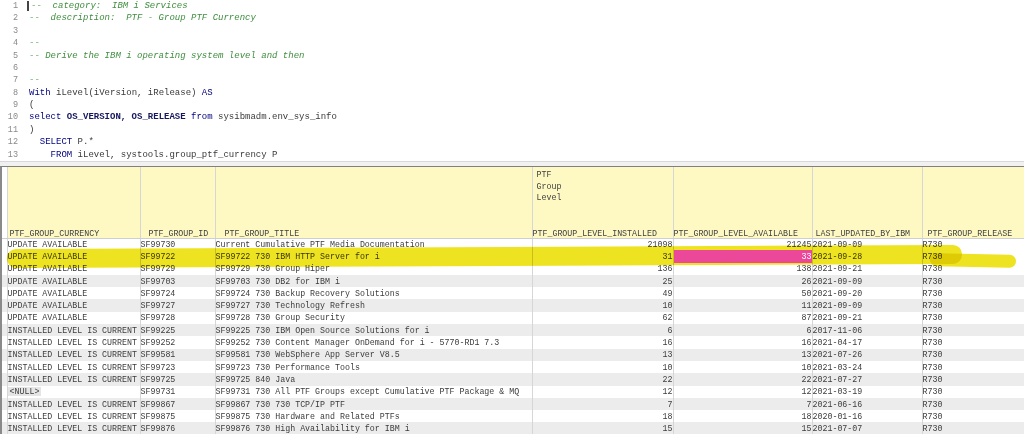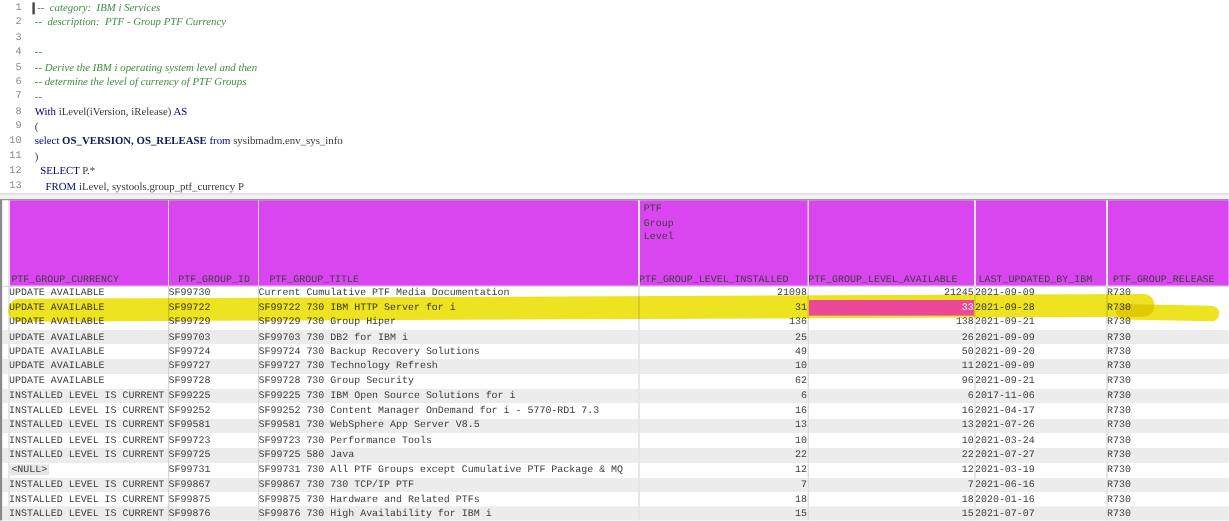--- a/index.html
+++ b/index.html
@@ -4,41 +4,41 @@
 <style>
   html,body{margin:0;padding:0;background:#ffffff;}
   .screen{position:relative;width:1024px;height:434px;overflow:hidden;
           font-family:"Liberation Mono","DejaVu Sans Mono",monospace;background:#fff;}
 
   
   .editor{position:absolute;left:0;top:0;width:1024px;height:161px;background:#fff;overflow:hidden;}
   .code-line{height:12.38px;line-height:12.38px;font-size:9px;white-space:pre;display:flex;}
   .ln{display:inline-block;width:18px;text-align:right;color:#8a8a8a;flex:0 0 18px;
       padding-right:4px;font-size:8.5px;}
-  .code-text{padding-left:7px;white-space:pre;font-family:Liberation Serif, serif;}
+  .code-text{padding-left:7px;white-space:pre;}
   .caret{display:inline-block;width:2px;height:10px;background:#444;vertical-align:middle;
          margin-right:2px;margin-left:-2px;}
   .seg.c{color:#3f8e3f;font-style:italic;}
   .seg.k{color:#00007f;}
   .seg.b{color:#16165e;font-weight:bold;}
   .seg.t{color:#3a3a3a;}
 
   
   .splitter{position:absolute;left:0;top:161px;width:1024px;height:5px;
             background:#f1f1f1;border-top:1px solid #d8d8d8;}
 
   
   .results{position:absolute;left:0;top:166px;width:1024px;height:268px;
            border-top:1px solid #808080;border-left:2px solid #8a8a8a;box-sizing:border-box;}
   table.grid{border-collapse:collapse;table-layout:fixed;width:1022px;font-size:8.3px;color:#3c3c3c;}
   table.grid th,table.grid td{padding:0;white-space:nowrap;overflow:hidden;
            border-right:1px solid #d6d6d6;font-weight:normal;text-align:left;}
   thead tr{height:71px;}
   thead th{vertical-align:bottom;padding-bottom:3px;color:#3f3f3f;position:relative;
-           border-bottom:1px solid #cfcfcf;background:#d946ef;}
+           border-bottom:1px solid #cfcfcf;background:#fef9c3;}
   .top-label{position:absolute;top:2px;left:4px;white-space:pre-line;line-height:11.5px;}
   tbody tr{height:12.31px;}
   tbody tr.stripe td{background:#ececec;}
   tbody tr.marker-row td{background:#ffffff;}
   td.gutter,th.gutter{background:#fff;border-right:1px solid #c4c4c4;}
   .pl2{padding-left:2px;} .pl5{padding-left:5px;}
   .pl8{padding-left:8px;} .pl9{padding-left:9px;} .pl3{padding-left:3px;}
   .num{text-align:right !important;}
   .pr8{padding-right:8px;} .pr4{padding-right:4px;}
   td.sel{position:relative;z-index:2;color:#ffffff;}
@@ -55,21 +55,21 @@
 <body>
 
 <div class="screen">
 
   <div class="editor" id="editor">
       <div class="code-line"><span class="ln">1</span><span class="code-text"><span class="caret"></span><span class="seg c">--  category:  IBM i Services</span></span></div>
       <div class="code-line"><span class="ln">2</span><span class="code-text"><span class="seg c">--  description:  PTF - Group PTF Currency</span></span></div>
       <div class="code-line"><span class="ln">3</span><span class="code-text"></span></div>
       <div class="code-line"><span class="ln">4</span><span class="code-text"><span class="seg c">--</span></span></div>
       <div class="code-line"><span class="ln">5</span><span class="code-text"><span class="seg c">-- Derive the IBM i operating system level and then</span></span></div>
-      <div class="code-line"><span class="ln">6</span><span class="code-text"><span class="seg c">-- determine the level of currency of PTF Groups</span></span></div>
+      <div class="code-line"><span class="ln">6</span></div>
       <div class="code-line"><span class="ln">7</span><span class="code-text"><span class="seg c">--</span></span></div>
       <div class="code-line"><span class="ln">8</span><span class="code-text"><span class="seg k">With </span><span class="seg t">iLevel(iVersion, iRelease) </span><span class="seg k">AS</span></span></div>
       <div class="code-line"><span class="ln">9</span><span class="code-text"><span class="seg t">(</span></span></div>
       <div class="code-line"><span class="ln">10</span><span class="code-text"><span class="seg k">select </span><span class="seg b">OS_VERSION, OS_RELEASE </span><span class="seg k">from </span><span class="seg t">sysibmadm.env_sys_info</span></span></div>
       <div class="code-line"><span class="ln">11</span><span class="code-text"><span class="seg t">)</span></span></div>
       <div class="code-line"><span class="ln">12</span><span class="code-text"><span class="seg k">  SELECT </span><span class="seg t">P.*</span></span></div>
       <div class="code-line"><span class="ln">13</span><span class="code-text"><span class="seg k">    FROM </span><span class="seg t">iLevel, systools.group_ptf_currency P</span></span></div>
     </div>
 
   <div class="splitter"></div>
@@ -175,21 +175,21 @@
             <td class="pr4 num">11</td>
             <td class="pl3">2021-09-09</td>
             <td class="pl5">R730</td>
           </tr>
           <tr>
             <td class="gutter"></td>
             <td class="pl2">UPDATE AVAILABLE</td>
             <td class="pl8">SF99728</td>
             <td class="pl9">SF99728 730 Group Security</td>
             <td class="pr8 num">62</td>
-            <td class="pr4 num">96</td>
+            <td class="pr4 num">87</td>
             <td class="pl3">2021-09-21</td>
             <td class="pl5">R730</td>
           </tr>
           <tr class="stripe">
             <td class="gutter"></td>
             <td class="pl2">INSTALLED LEVEL IS CURRENT</td>
             <td class="pl8">SF99225</td>
             <td class="pl9">SF99225 730 IBM Open Source Solutions for i</td>
             <td class="pr8 num">6</td>
             <td class="pr4 num">6</td>
@@ -223,21 +223,21 @@
             <td class="pl9">SF99723 730 Performance Tools</td>
             <td class="pr8 num">10</td>
             <td class="pr4 num">10</td>
             <td class="pl3">2021-03-24</td>
             <td class="pl5">R730</td>
           </tr>
           <tr class="stripe">
             <td class="gutter"></td>
             <td class="pl2">INSTALLED LEVEL IS CURRENT</td>
             <td class="pl8">SF99725</td>
-            <td class="pl9">SF99725 580 Java</td>
+            <td class="pl9">SF99725 840 Java</td>
             <td class="pr8 num">22</td>
             <td class="pr4 num">22</td>
             <td class="pl3">2021-07-27</td>
             <td class="pl5">R730</td>
           </tr>
           <tr>
             <td class="gutter"></td>
             <td class="pl2"><span class="nullish" style="background: #e5e5e5;">&lt;NULL&gt;</span></td>
             <td class="pl8">SF99731</td>
             <td class="pl9">SF99731 730 All PTF Groups except Cumulative PTF Package &amp; MQ</td>

